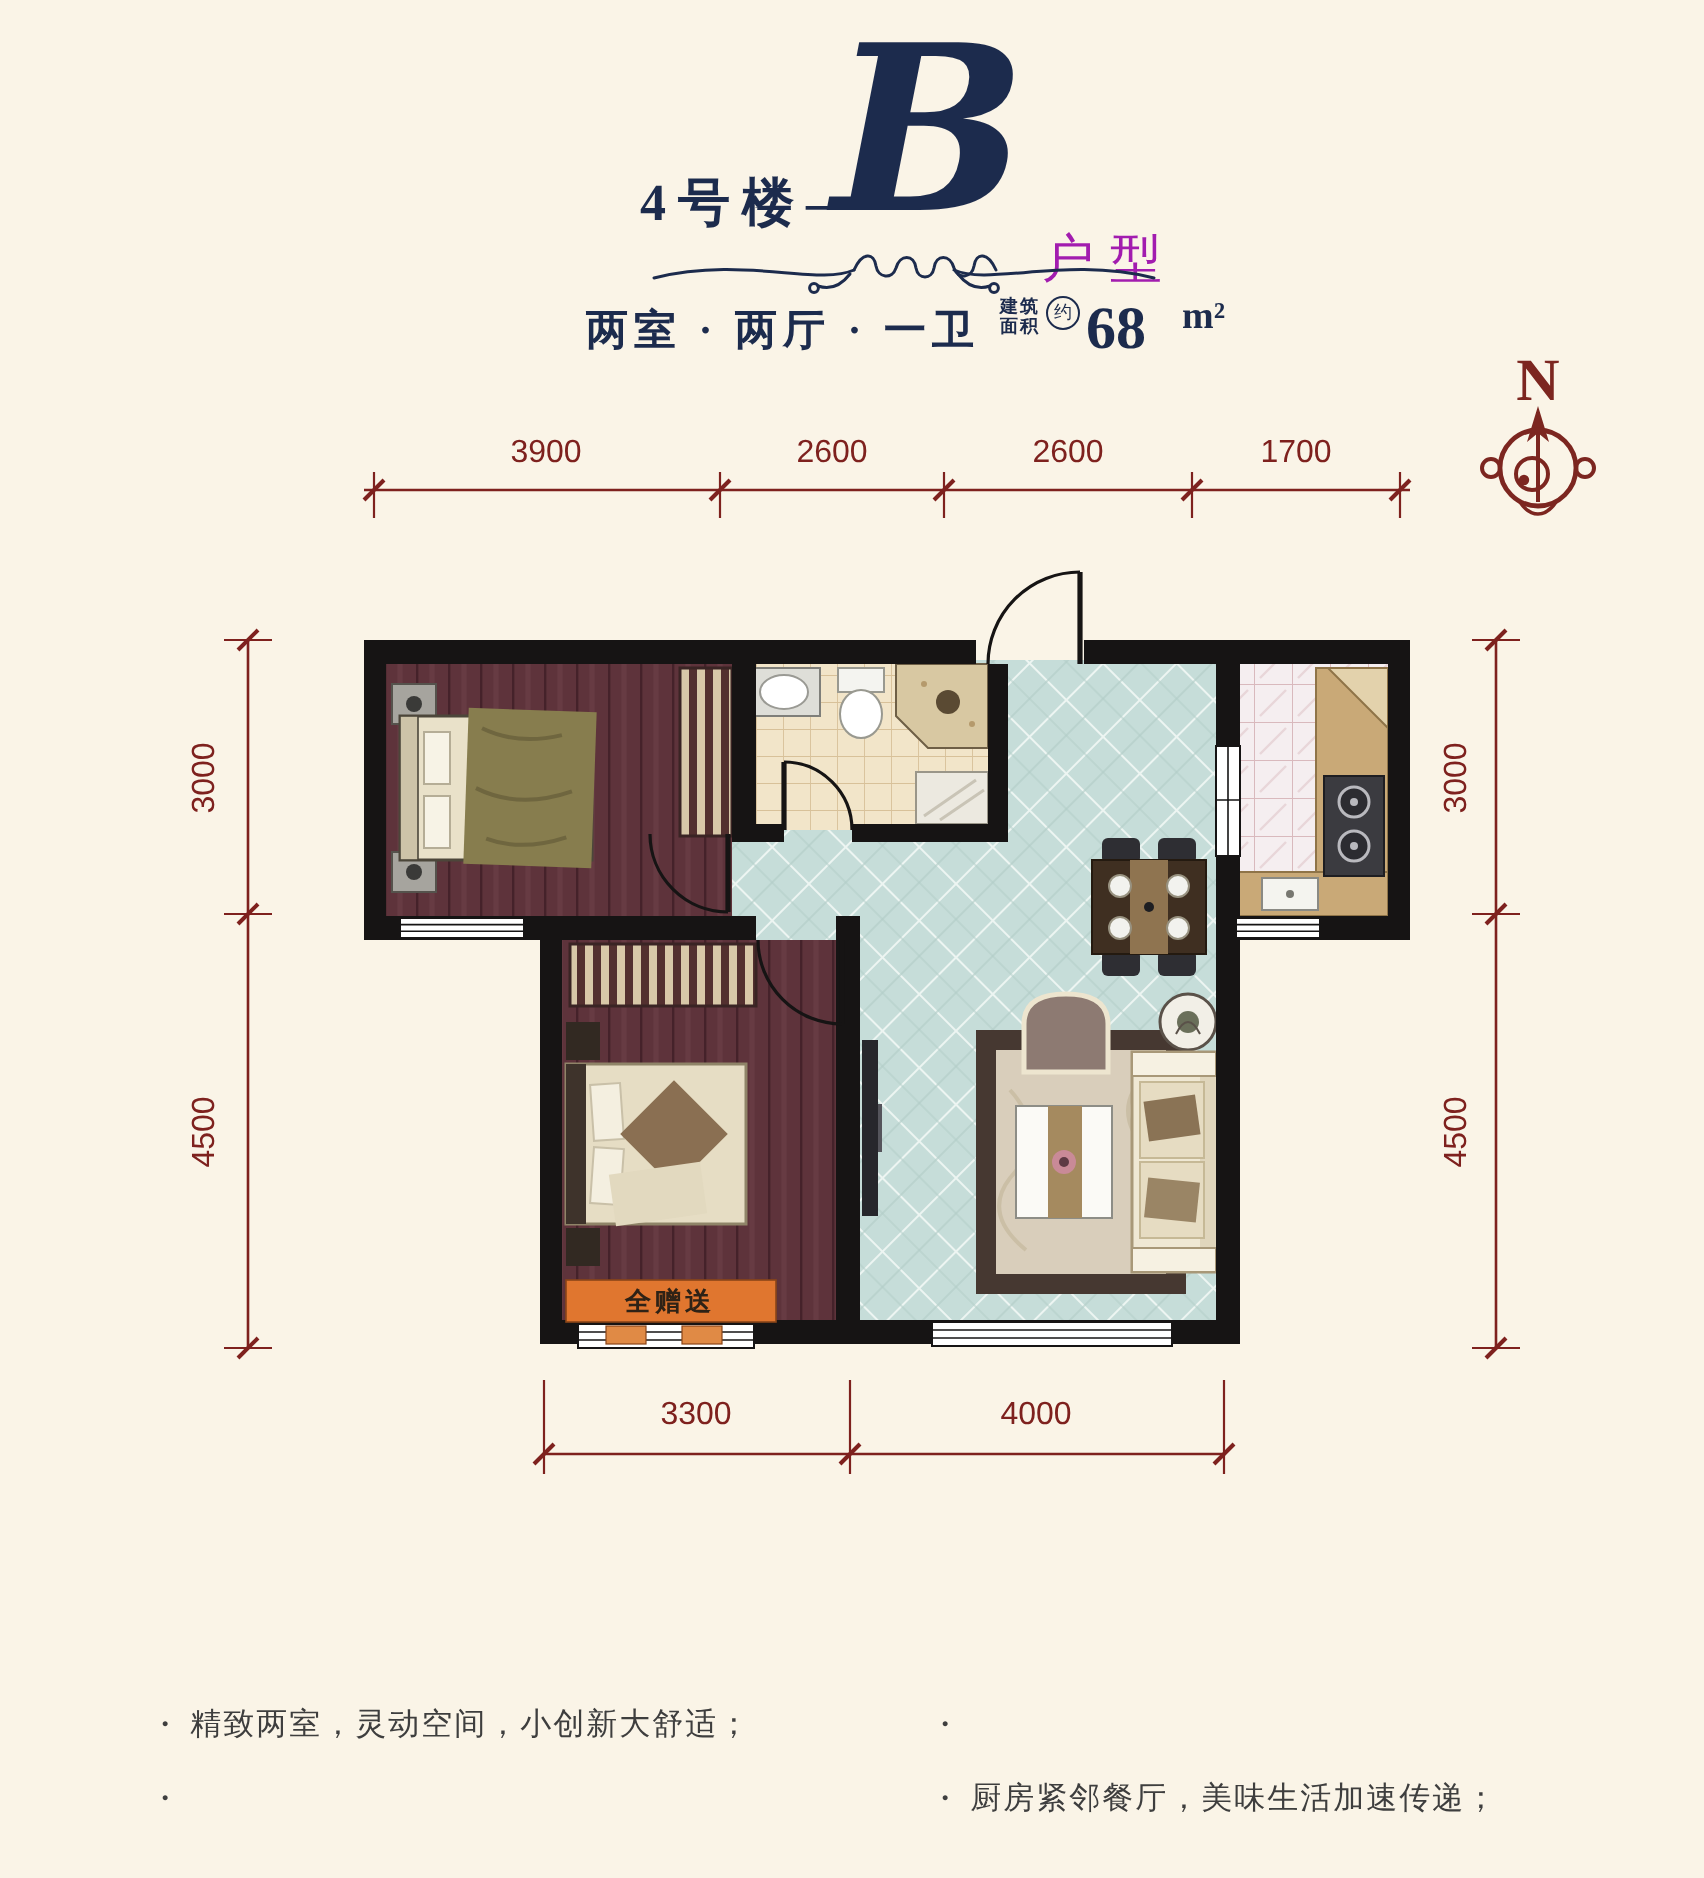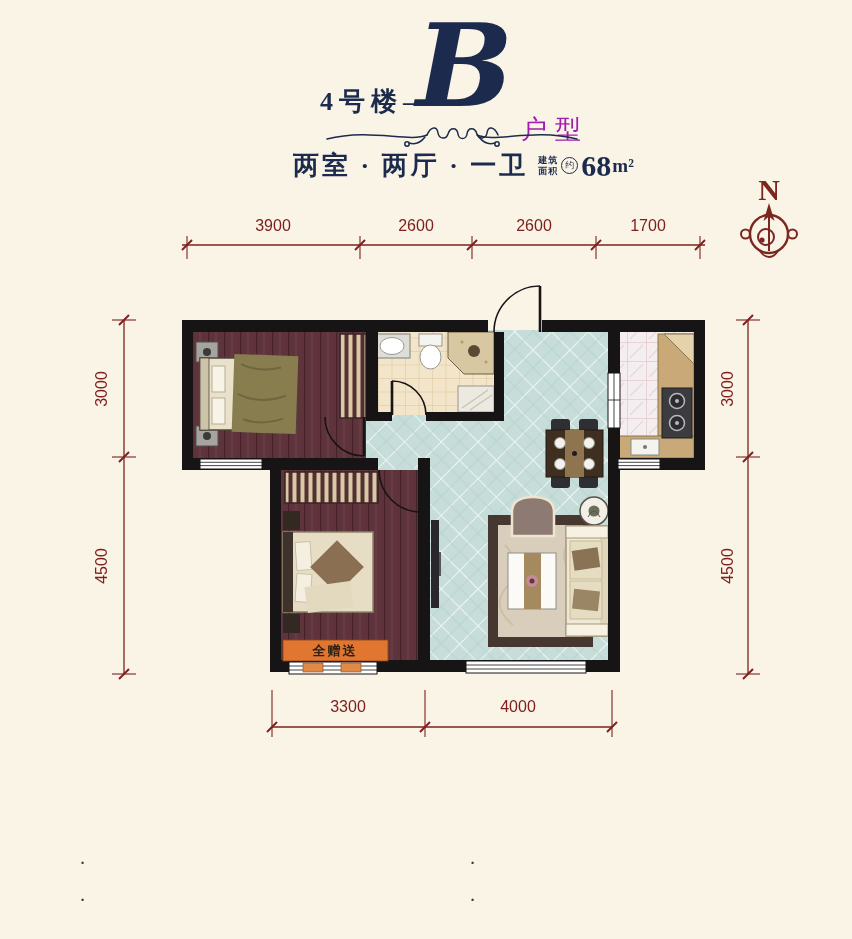--- a/index.html
+++ b/index.html
@@ -5,27 +5,27 @@
   html,body{margin:0;padding:0;}
   .page{position:relative;width:852px;height:939px;background:#FAF4E7;overflow:hidden;
         font-family:"Liberation Serif",serif;color:#1C2B4D;}
   .abs{position:absolute;}
   
   .title-left{left:320px;top:84px;font-size:26px;font-weight:bold;letter-spacing:6px;color:#1C2B4D;}
   .big-b{left:416px;top:8px;font-size:115px;font-style:italic;font-weight:bold;
          font-family:"DejaVu Serif",serif;color:#1C2B4D;line-height:1;}
   .title-right{left:521px;top:84px;font-size:26px;font-weight:normal;letter-spacing:8px;color:#a21caf;margin-top:28px;}
   .subtitle{left:293px;top:148px;display:flex;align-items:center;color:#1C2B4D;}
-  .layout-label{font-size:26px;font-weight:bold;letter-spacing:3px;}
-  .area-group{display:flex;align-items:center;margin-left:10px;}
+  .layout-label{font-size:21px;font-weight:bold;letter-spacing:3px;}
+  .area-group{display:flex;margin-left:10px;}
   .area-stack{font-size:9px;font-weight:bold;line-height:1.15;letter-spacing:1px;}
   .approx-circle{width:15px;height:15px;border:1px solid #1C2B4D;border-radius:50%;
                  font-size:9px;line-height:15px;text-align:center;margin:0 3px;}
   .area-value{font-size:30px;font-weight:bold;}
-  .area-unit{font-size:19px;font-weight:bold;margin-left:1px;}
+  .area-unit{font-size:19px;font-weight:bold;margin-left:18px;}
   
   .feat-col{width:390px;font-size:15.5px;color:#3E3E3E;letter-spacing:1px;}
   .feat-row{display:flex;margin-bottom:15px;line-height:1.4;}
   .feat-bullet{margin-right:9px;font-weight:bold;}
 </style>
 </head>
 <body>
 
 <div class="page">
 
@@ -357,27 +357,29 @@
       <circle cx="762" cy="240" r="2.6" fill="#7C2620" stroke="none"></circle>
       <circle cx="745.5" cy="234" r="4.5" stroke-width="2"></circle>
       <circle cx="792.5" cy="234" r="4.5" stroke-width="2"></circle>
       <path d="M760,251 q4,6 9,6 M778,251 q-4,6 -9,6" stroke-width="1.8"></path>
     </g>
   </svg>
 
   <div class="abs feat-col" style="left:80px;top:852px;">
     <div class="feat-row">
       <span class="feat-bullet">·</span>
+      <span>精致两室，灵动空间，小创新大舒适；</span>
     </div>
     <div class="feat-row">
       <span class="feat-bullet">·</span>
     </div>
   </div>
   <div class="abs feat-col" style="left:470px;top:852px;">
     <div class="feat-row">
       <span class="feat-bullet">·</span>
     </div>
     <div class="feat-row">
       <span class="feat-bullet">·</span>
+      <span>厨房紧邻餐厅，美味生活加速传递；</span>
     </div>
   </div>
 
 </div>
 
 </body></html>

